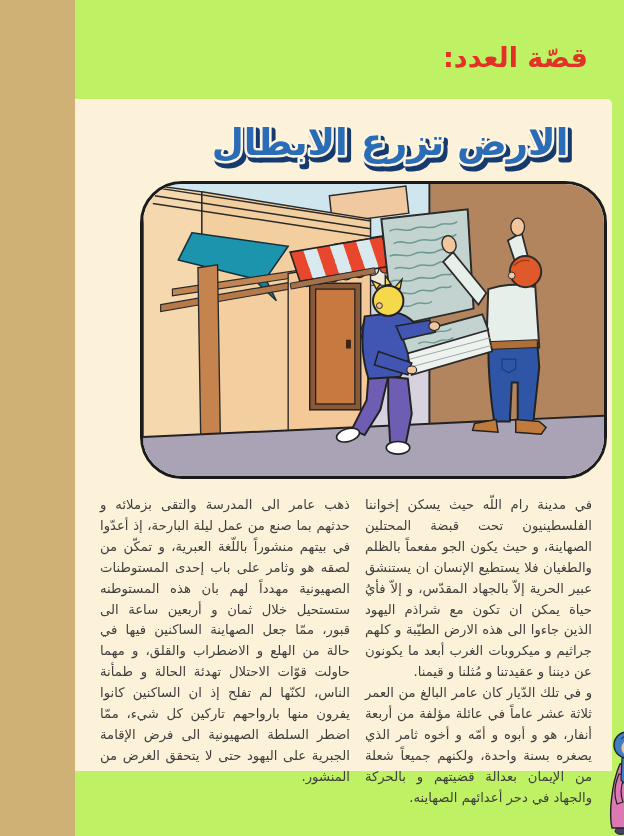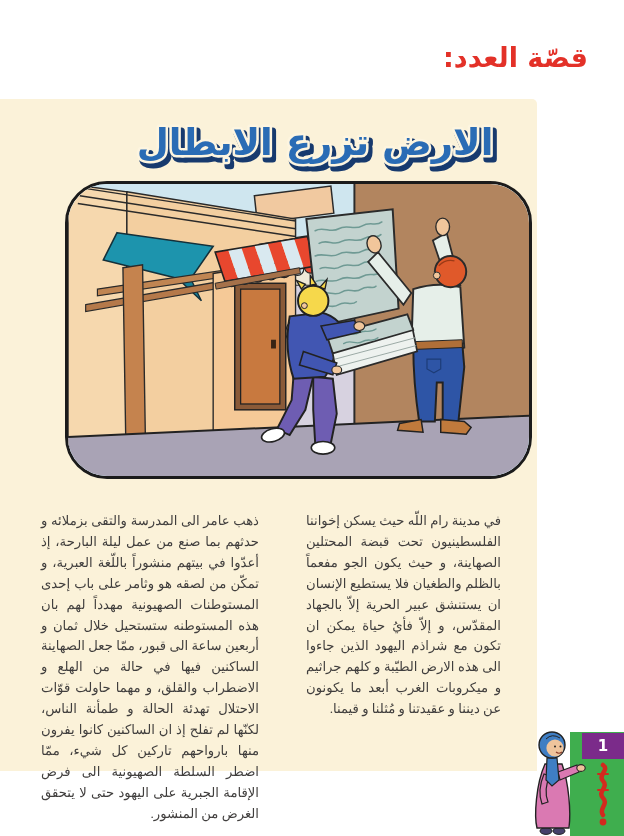--- a/index.html
+++ b/index.html
@@ -1,17 +1,17 @@
 <!DOCTYPE html>
 <html lang="ar" dir="rtl"><head>
 <meta charset="utf-8">
 <style>
   html,body{margin:0;padding:0;}
   body{background:#d0b175;font-family:"DejaVu Sans", sans-serif;}
-  .page{position:relative;width:624px;height:836px;background:#ffffff;overflow:hidden;}
+  .page{position:relative;width:549px;height:836px;background:#bef264;overflow:hidden;}
 
   .header-label{
     position:absolute;top:42px;right:36px;
     font-size:27px;font-weight:bold;color:#e33128;
     letter-spacing:0;direction:rtl;
   }
 
   .panel{
     position:absolute;left:0;top:99px;width:537px;height:672px;
     background:#fbf2d9;border-radius:0 5px 0 0;
@@ -25,21 +25,21 @@
     box-sizing:border-box;background:#cfe6ef;
   }
   .figure svg{display:block;width:100%;height:100%;}
 
   .columns{
     position:absolute;left:25px;top:396px;width:492px;
     display:flex;direction:rtl;gap:15px;
     color:#403e3d;font-size:13.2px;line-height:20.9px;
     text-align:justify;
   }
-  .columns p{margin:16px;font-family:Liberation Serif, serif;}
+  .columns p{margin:0;}
   .col-right{width:227px;flex:0 0 auto;}
   .col-left{width:250px;flex:0 0 auto;}
 
   .sidebar-banner{
     position:absolute;left:570px;top:732px;width:54px;height:104px;
     background:#3fae4e;
   }
   .page-number-badge{
     position:absolute;right:0;top:1px;width:42px;height:26px;
     background:#7b2b8a;color:#ffffff;font-weight:bold;font-size:15px;
@@ -185,20 +185,21 @@
           <circle cx="250" cy="120" r="15.5" fill="#f6d84b" stroke="#222222" stroke-width="2"></circle>
           <path d="M238,108 l-5,-9 9,4 z M247,104 l0,-10 6,9 z M257,106 l7,-8 -2,10 z" fill="#f6d84b" stroke="#222222" stroke-width="1.4"></path>
           <circle cx="241" cy="125" r="3" fill="#f1c69b" stroke="#222222" stroke-width="1"></circle>
         </g>
       </svg>
     </div>
 
     <div class="columns">
       <div class="col-right">
         <p>في مدينة رام اللّه حيث يسكن إخواننا الفلسطينيون تحت قبضة المحتلين الصهاينة، و حيث يكون الجو مفعماً بالظلم والطغيان فلا يستطيع الإنسان ان يستنشق عبير الحرية إلاّ بالجهاد المقدّس، و إلاّ فأيُ حياة يمكن ان تكون مع شراذم اليهود الذين جاءوا الى هذه الارض الطيّبة و كلهم جراثيم و ميكروبات الغرب أبعد ما يكونون عن ديننا و عقيدتنا و مُثلنا و قيمنا.</p>
+        <p>و في تلك الدّيار كان عامر البالغ من العمر ثلاثة عشر عاماً في عائلة مؤلفة من أربعة أنفار، هو و أبوه و أمّه و أخوه ثامر الذي يصغره بسنة واحدة، ولكنهم جميعاً شعلة من الإيمان بعدالة قضيتهم و بالحركة والجهاد في دحر أعدائهم الصهاينه.</p>
       </div>
       <div class="col-left">
         <p>ذهب عامر الى المدرسة والتقى بزملائه و حدثهم بما صنع من عمل ليلة البارحة، إذ أعدّوا في بيتهم منشوراً باللّغة العبرية، و تمكّن من لصقه هو وثامر على باب إحدى المستوطنات الصهيونية مهدداً لهم بان هذه المستوطنه ستستحيل خلال ثمان و أربعين ساعة الى قبور، ممّا جعل الصهاينة الساكنين فيها في حالة من الهلع و الاضطراب والقلق، و مهما حاولت قوّات الاحتلال تهدئة الحالة و طمأنة الناس، لكنّها لم تفلح إذ ان الساكنين كانوا يفرون منها بارواحهم تاركين كل شيء، ممّا اضطر السلطة الصهيونية الى فرض الإقامة الجبرية على اليهود حتى لا يتحقق الغرض من المنشور.</p>
       </div>
     </div>
   </div>
 
   <div class="sidebar-banner">
     <div class="page-number-badge">1</div>
     <svg class="logo-mark" viewBox="0 0 26 70">

